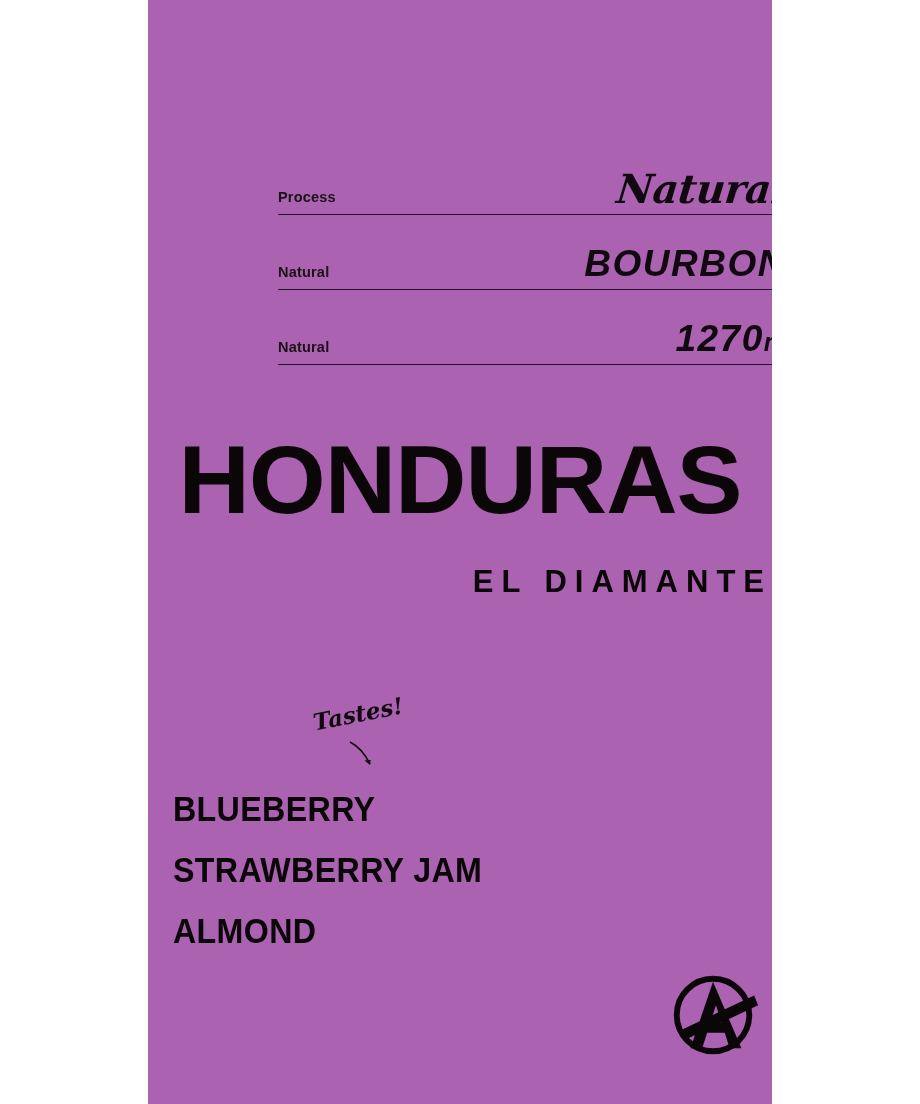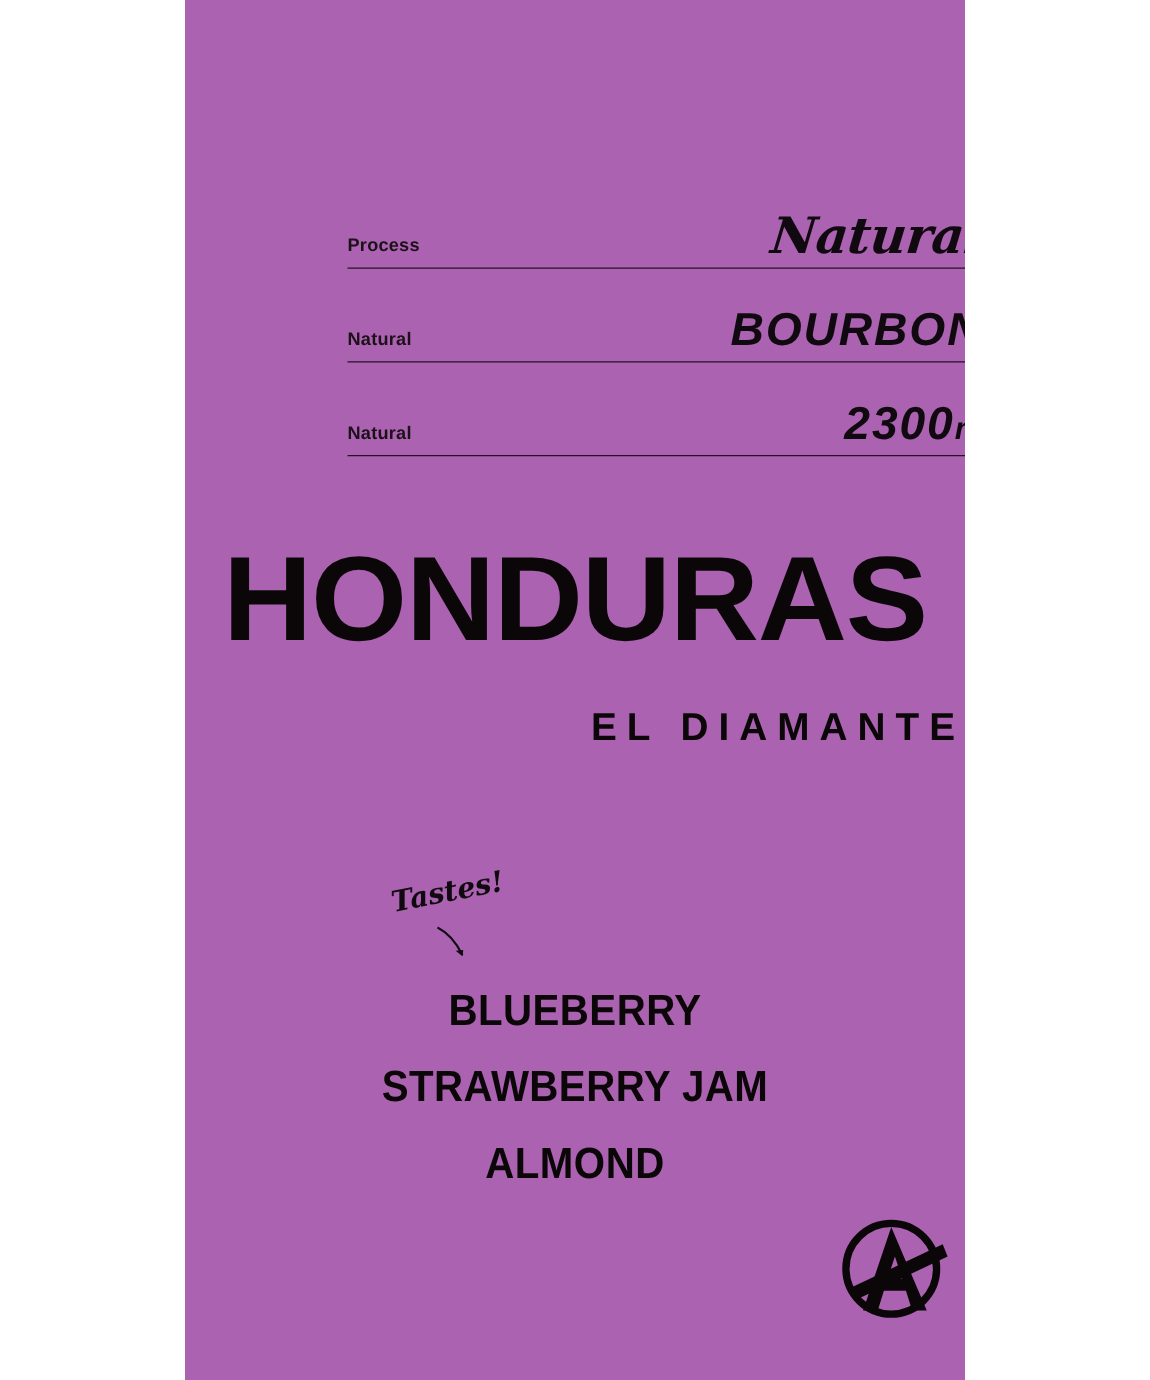--- a/index.html
+++ b/index.html
@@ -128,21 +128,21 @@
     left: 198px;
     top: 740px;
     width: 30px;
     height: 30px;
   }
   .notes {
     position: absolute;
     left: 0;
     top: 778px;
     width: 624px;
-    text-align: center;
+    text-align: left;
   }
   .note {
     font-family: "Liberation Sans", sans-serif;
     font-weight: 700;
     font-size: 35px;
     line-height: 61px;
     letter-spacing: 0.4px;
     color: #0b0709;
     transform: scaleX(0.92);
   }
@@ -169,21 +169,21 @@
         <div class="spec-val script">Natural</div>
       </div>
 
       <div class="spec-row">
         <div class="spec-key">Natural</div>
         <div class="spec-val stencil">BOURBON</div>
       </div>
 
       <div class="spec-row">
         <div class="spec-key">Natural</div>
-        <div class="spec-val stencil"><span>2300</span><span class="unit">m</span></div>
+        <div class="spec-val stencil"><span>1270</span><span class="unit">m</span></div>
       </div>
 
     </div>
 
     <div class="origin-title">HONDURAS</div>
     <div class="farm-name">EL DIAMANTE</div>
 
     <div class="tastes-note">Tastes!</div>
     <svg class="tastes-arrow" viewBox="0 0 30 30">
       <path d="M4 2 C 12 6, 19 14, 24 24" stroke="#100a10" stroke-width="1.6" fill="none"></path>

